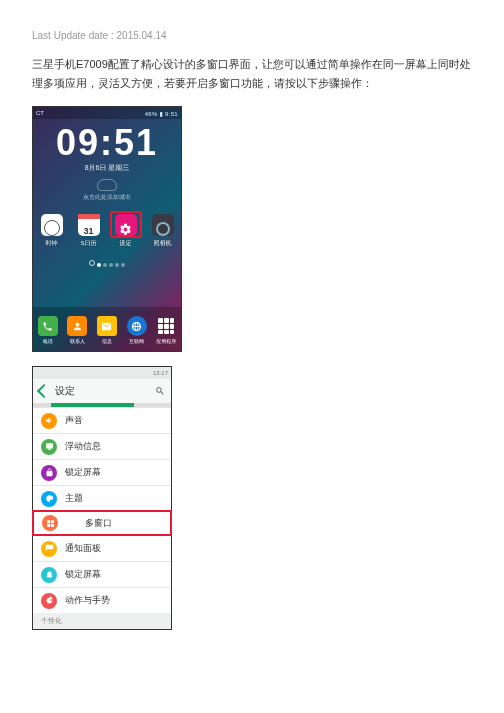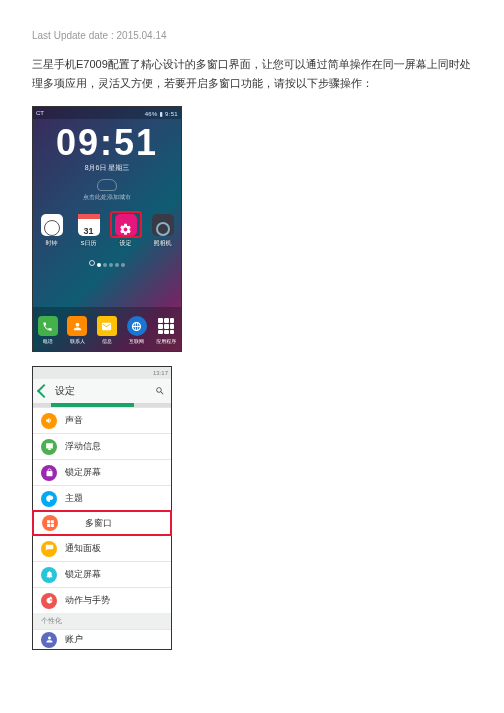--- a/index.html
+++ b/index.html
@@ -253,24 +253,16 @@
       </div>
       <div class="set-item">
         <div class="sico si-gest">
             <svg viewBox="0 0 24 24">
               <path d="M13 1.07V9h7c0-4.08-3.05-7.44-7-7.93zM4 12c0 4.42 3.58 8 8 8s8-3.58 8-8h-7V4.07C7.05 4.56 4 7.92 4 12z"></path>
             </svg>
           </div>
         <span class="txt">动作与手势</span>
       </div>
       <div class="set-divider">个性化</div>
-      <div class="set-item" style="border-bottom:none;height:20px;overflow:hidden">
-        <div class="sico si-acct">
-            <svg viewBox="0 0 24 24">
-              <path d="M12 12c2.2 0 4-1.8 4-4s-1.8-4-4-4-4 1.8-4 4 1.8 4 4 4zm0 2c-2.7 0-8 1.3-8 4v2h16v-2c0-2.7-5.3-4-8-4z"></path>
-            </svg>
-          </div>
-        <span class="txt">账户</span>
-      </div>
     </div>
   </div>
 
 </div>
 
 </body></html>

